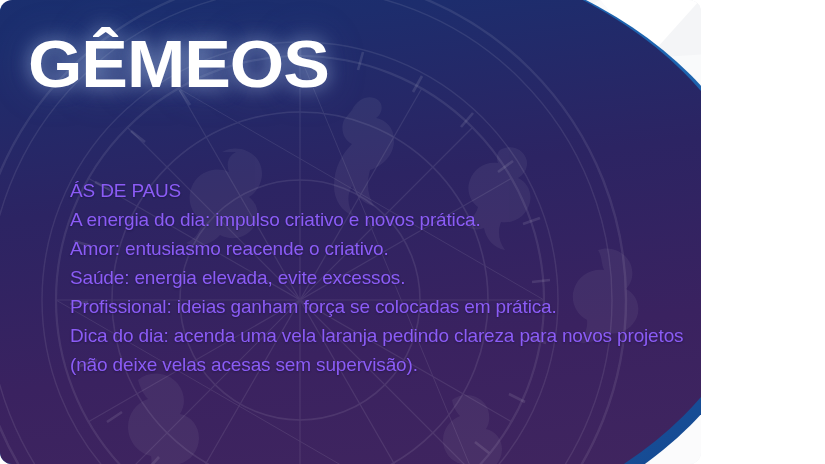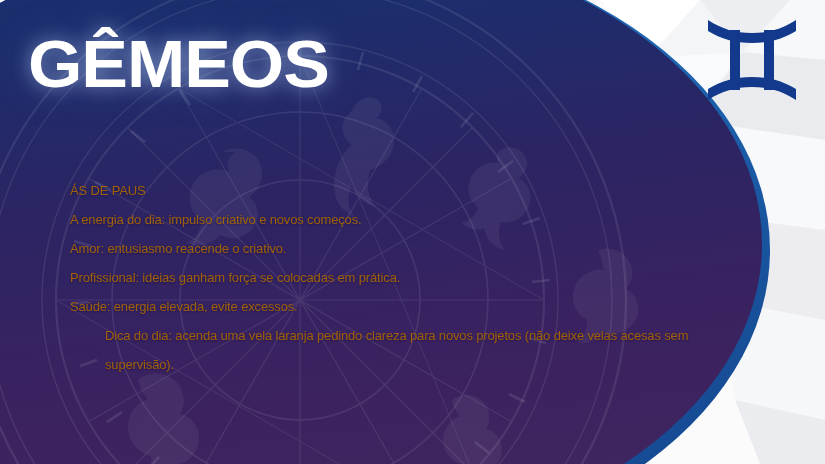--- a/index.html
+++ b/index.html
@@ -1,23 +1,24 @@
 <!DOCTYPE html>
 <html lang="pt-BR"><head>
 <meta charset="utf-8">
 <title>Gemeos Horoscopo</title>
 <style>
   html,body{margin:0;padding:0;background:#fff;}
   body{font-family:"Liberation Sans",sans-serif;}
 
   #stage{
     position:relative;
-    width:825px;height:464px;
+    width:701px;height:464px;
     overflow:hidden;
     background:#f1f2f4;
+    border-radius:12px;
   }
 
   
   .poly-bg{position:absolute;inset:0;background:#f4f5f7;}
   .poly-bg svg{display:block;width:825px;height:464px;}
 
   
   .panel-wrap{position:absolute;inset:0;}
   .panel-wrap svg{display:block;width:825px;height:464px;}
 
@@ -40,29 +41,29 @@
     transform-origin:left center;
     text-shadow:0 0 18px rgba(180,205,240,.55),0 0 38px rgba(120,160,220,.35);
     white-space:nowrap;
   }
 
   
   .copy{
     position:absolute;
     left:70px;top:176px;
     width:640px;
-    color:#a16207;
+    color:#8b5cf6;
     font-family:"Liberation Sans",sans-serif;
-    font-size:13px;
+    font-size:19px;
     line-height:29px;
     letter-spacing:-.15px;
     text-shadow:0 1px 2px rgba(20,10,50,.45);
   }
   .copy p{margin:0;white-space:pre-wrap;}
-  .copy p.wrapline{white-space:normal;margin-left:35px;}
+  .copy p.wrapline{white-space:normal;}
 
   
   .glyph{position:absolute;left:702px;top:10px;width:100px;height:100px;}
   .glyph svg{display:block;width:100px;height:100px;}
 </style>
 </head>
 <body>
 
 <div id="stage">
 
@@ -197,20 +198,20 @@
         <path d="M6 10c14 9 27 13 44 13s30-4 44-13v11c-13 8-27 12-44 12S19 29 6 21z"></path>
         <path d="M6 90c14-9 27-13 44-13s30 4 44 13V79c-13-8-27-12-44-12S19 71 6 79z"></path>
         <rect x="28" y="20" width="10" height="60"></rect>
         <rect x="62" y="20" width="10" height="60"></rect>
       </g>
     </svg>
   </div>
 
   <div class="copy">
     <p>ÁS DE PAUS</p>
-    <p>A energia do dia: impulso criativo e novos começos.</p>
+    <p>A energia do dia: impulso criativo e novos prática.</p>
     <p>Amor: entusiasmo reacende o criativo.</p>
+    <p>Saúde: energia elevada, evite excessos.</p>
     <p>Profissional: ideias ganham força se colocadas em prática.</p>
-    <p>Saúde: energia elevada, evite excessos.</p>
     <p class="wrapline">Dica do dia: acenda uma vela laranja pedindo clareza para novos projetos (não deixe velas acesas sem supervisão).</p>
   </div>
 
 </div>
 
 </body></html>

